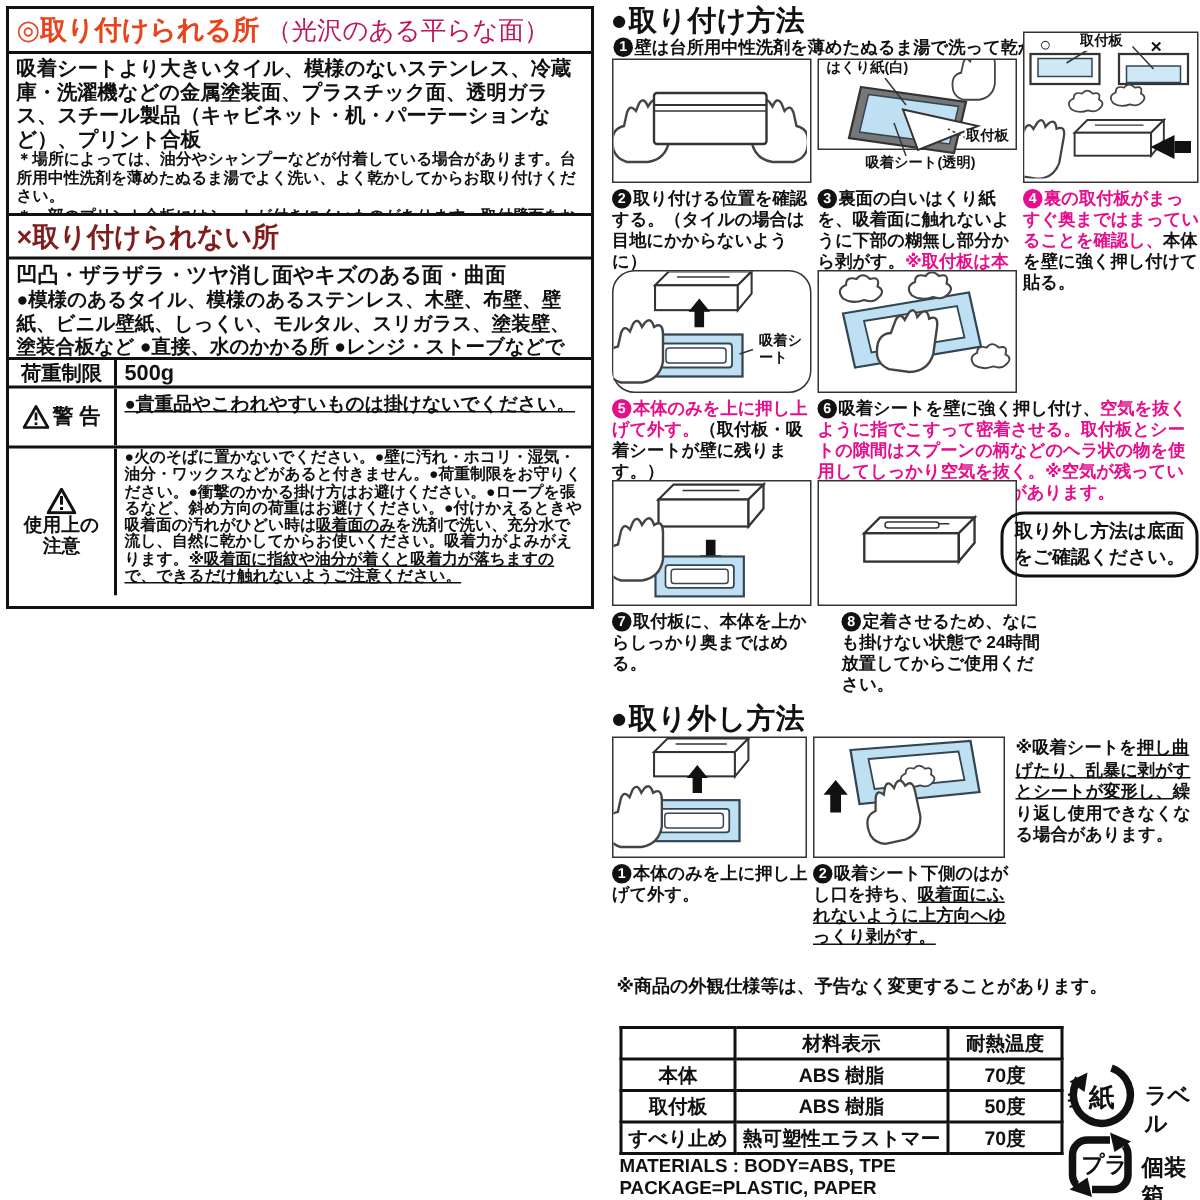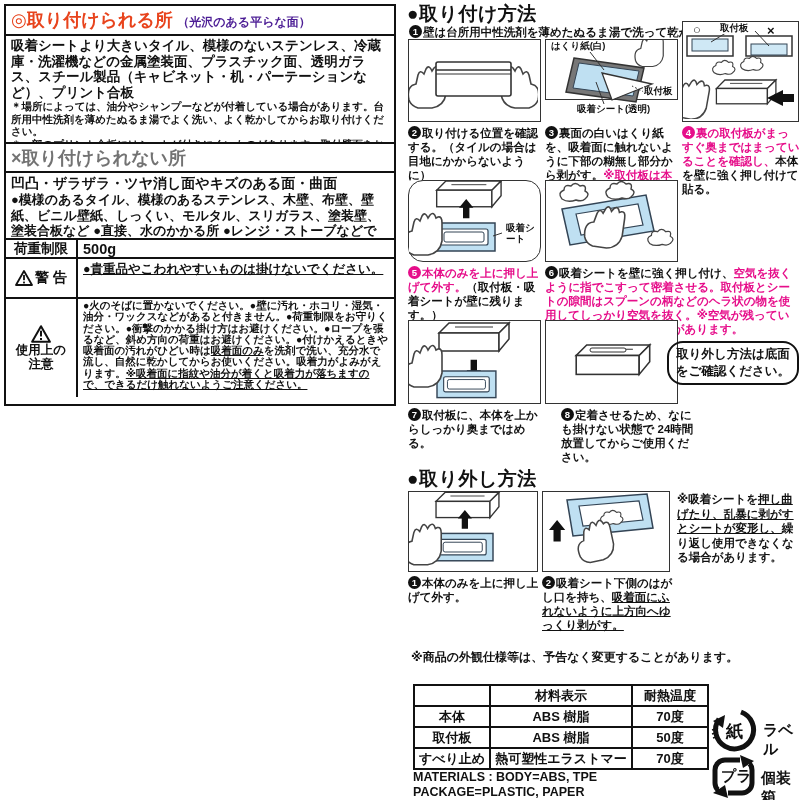--- a/index.html
+++ b/index.html
@@ -7,26 +7,26 @@
         font-family:"Liberation Sans","DejaVu Sans",sans-serif;color:#111;}
   p{margin:0;}
   .u{text-decoration:underline;}
   .m{color:#e60e8a;}
   
   .leftcol{position:absolute;left:4px;top:4px;width:392px;height:402px;border:2.5px solid #111;box-sizing:border-box;}
   .lrow{border-top:2.5px solid #111;box-sizing:border-box;overflow:hidden;}
   .lrow:first-child{border-top:none;}
   .r1{height:28px;padding:2px 5px;}
   .t-red{color:#e8431c;font-size:18px;font-weight:900;}
-  .t-red-sub{color:#4c1d95;font-size:12px;font-weight:700;}
+  .t-red-sub{color:#be185d;font-size:17px;font-weight:400;}
   .r2{height:108px;padding:2px 5px;}
   .main14{font-size:13.5px;font-weight:bold;line-height:15.5px;}
   .note11{font-size:10.5px;font-weight:bold;line-height:12.5px;}
   .r3{height:29px;padding:2px 5px;}
-  .t-blue{color:#737373;font-size:18px;font-weight:900;}
+  .t-blue{color:#7f1d1d;font-size:18px;font-weight:900;}
   .r4{height:67px;padding:2px 5px;}
   .sub-bold{font-size:14px;font-weight:900;line-height:17px;}
   .main13{font-size:13px;font-weight:bold;line-height:15.5px;}
   .grid{display:grid;grid-template-columns:72px 1fr;}
   .cell-l{border-right:2.5px solid #111;display:flex;align-items:center;justify-content:center;
           font-weight:900;box-sizing:border-box;text-align:center;}
   .cell-r{padding:1px 5px;box-sizing:border-box;}
   .r5{height:19px;}
   .r5 .cell-l{font-size:13.5px;}
   .r5 .cell-r{font-size:14.5px;font-weight:900;display:flex;align-items:center;}

